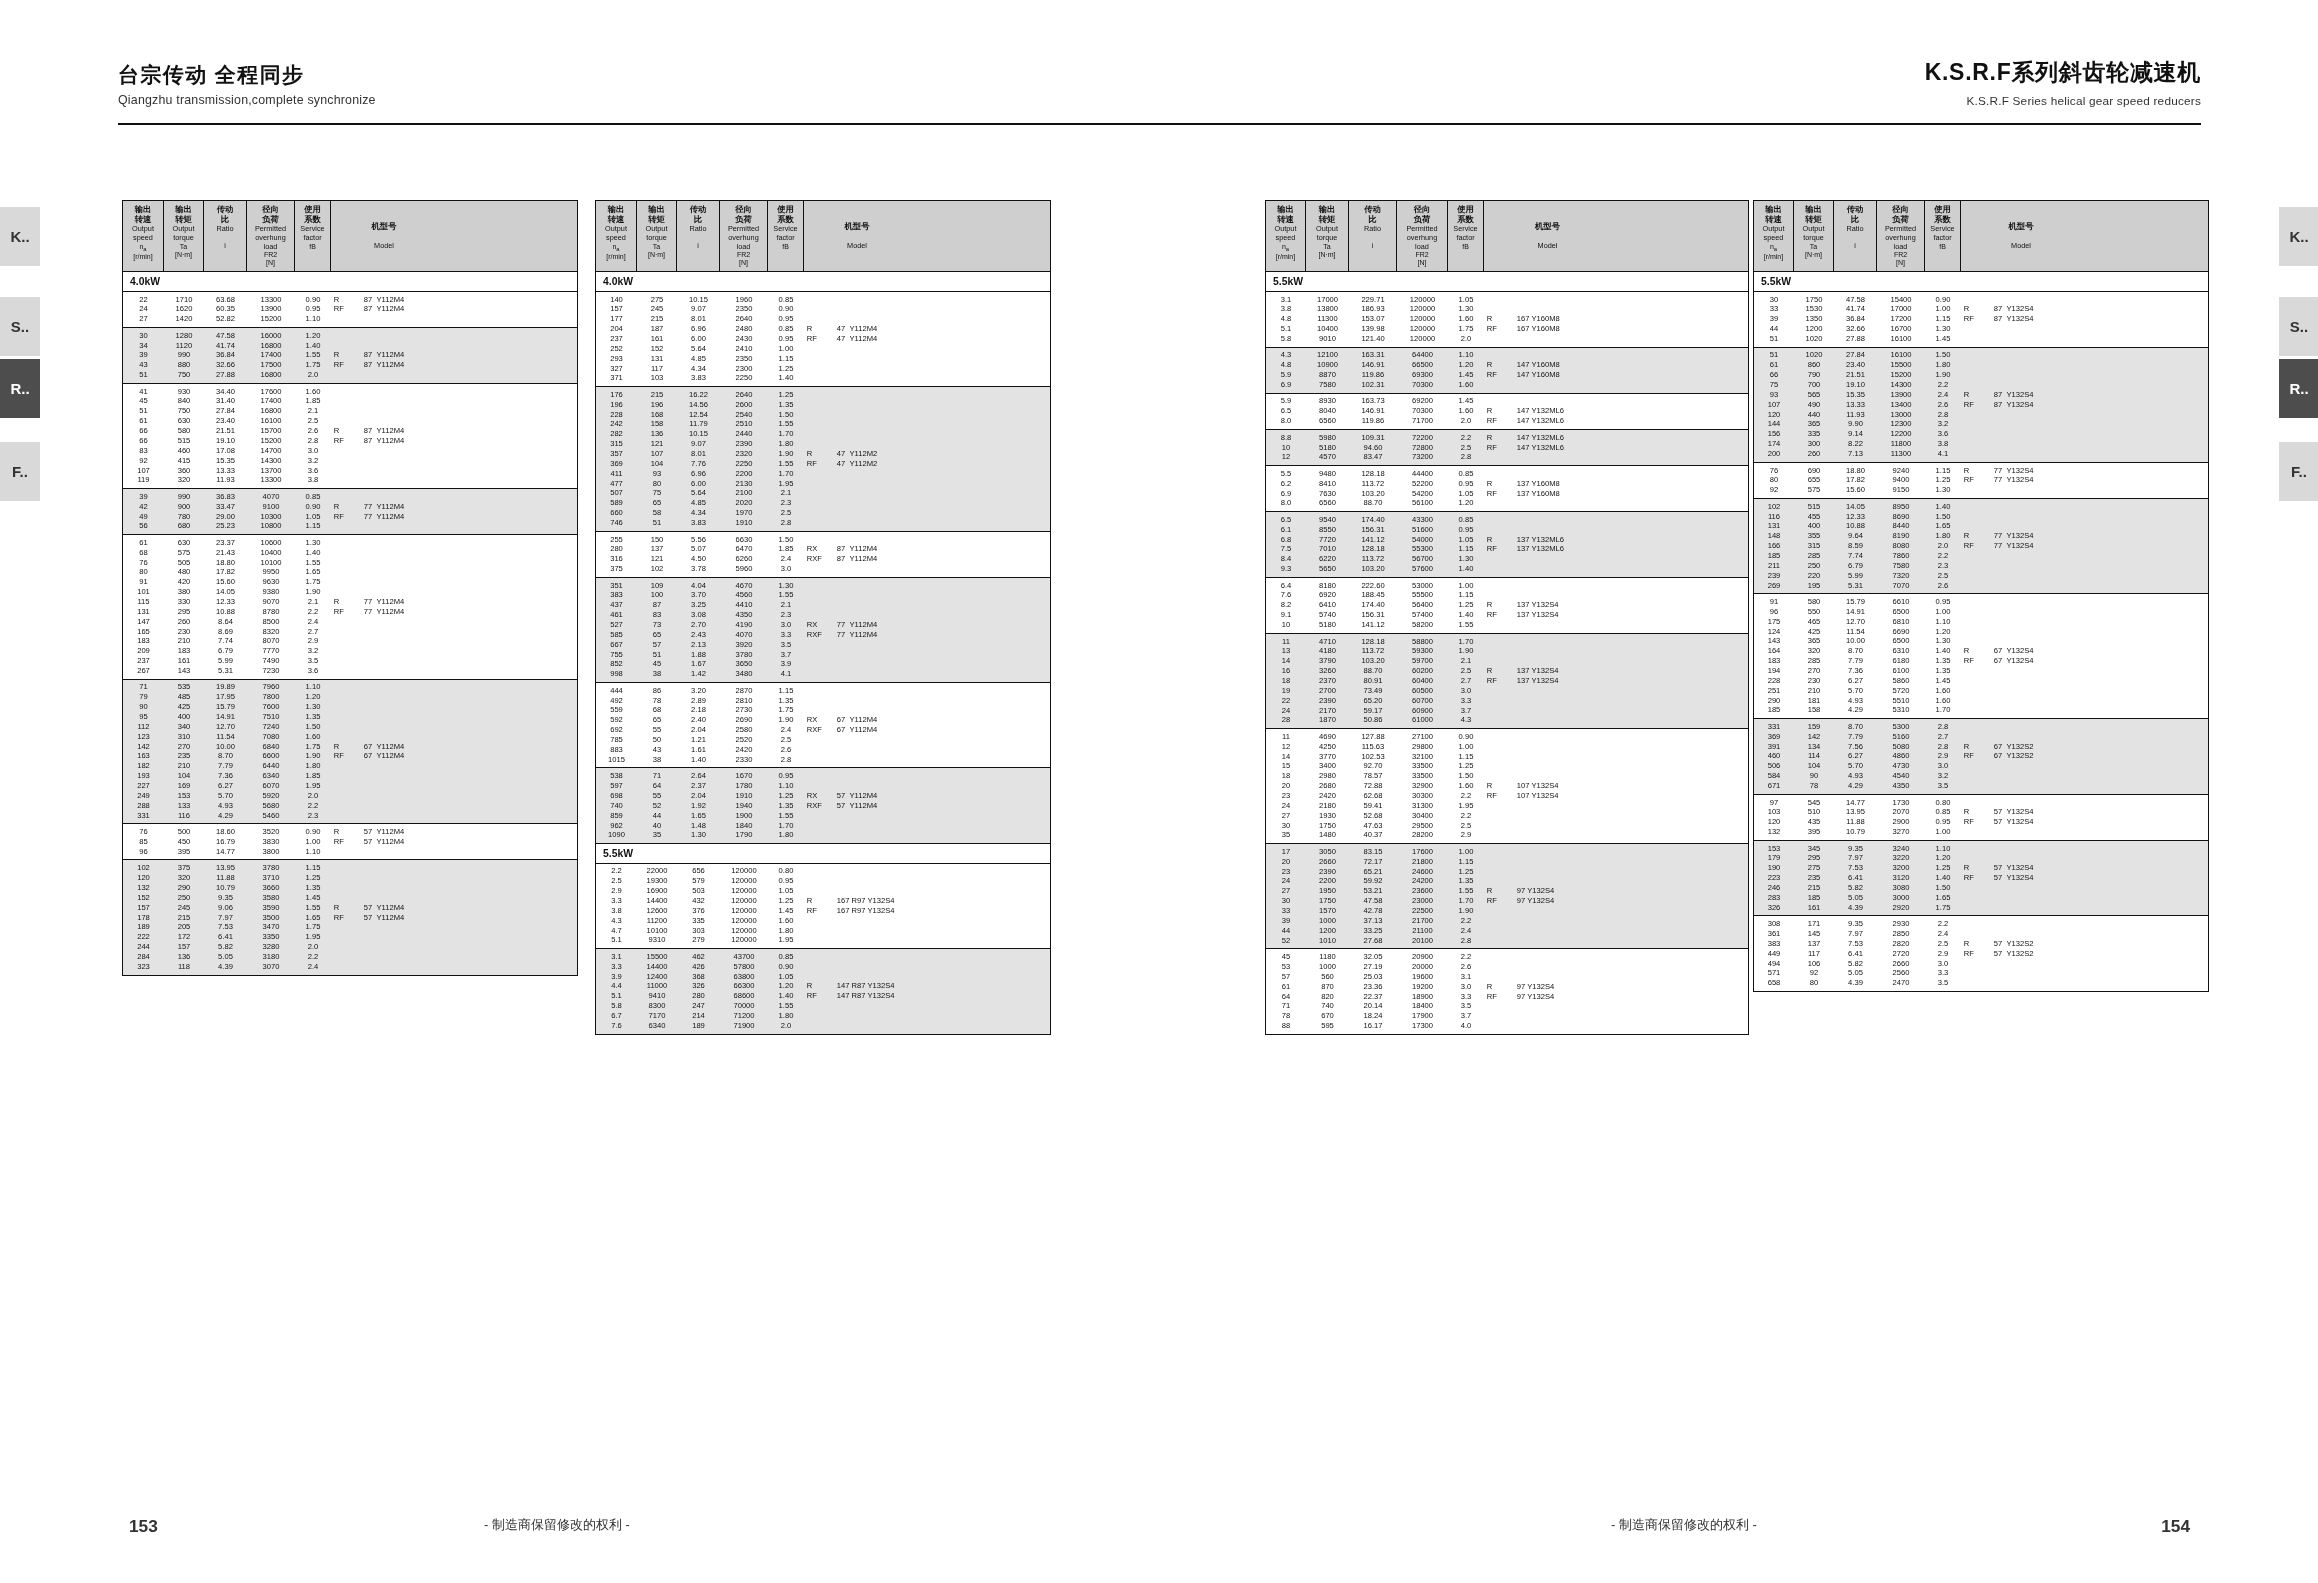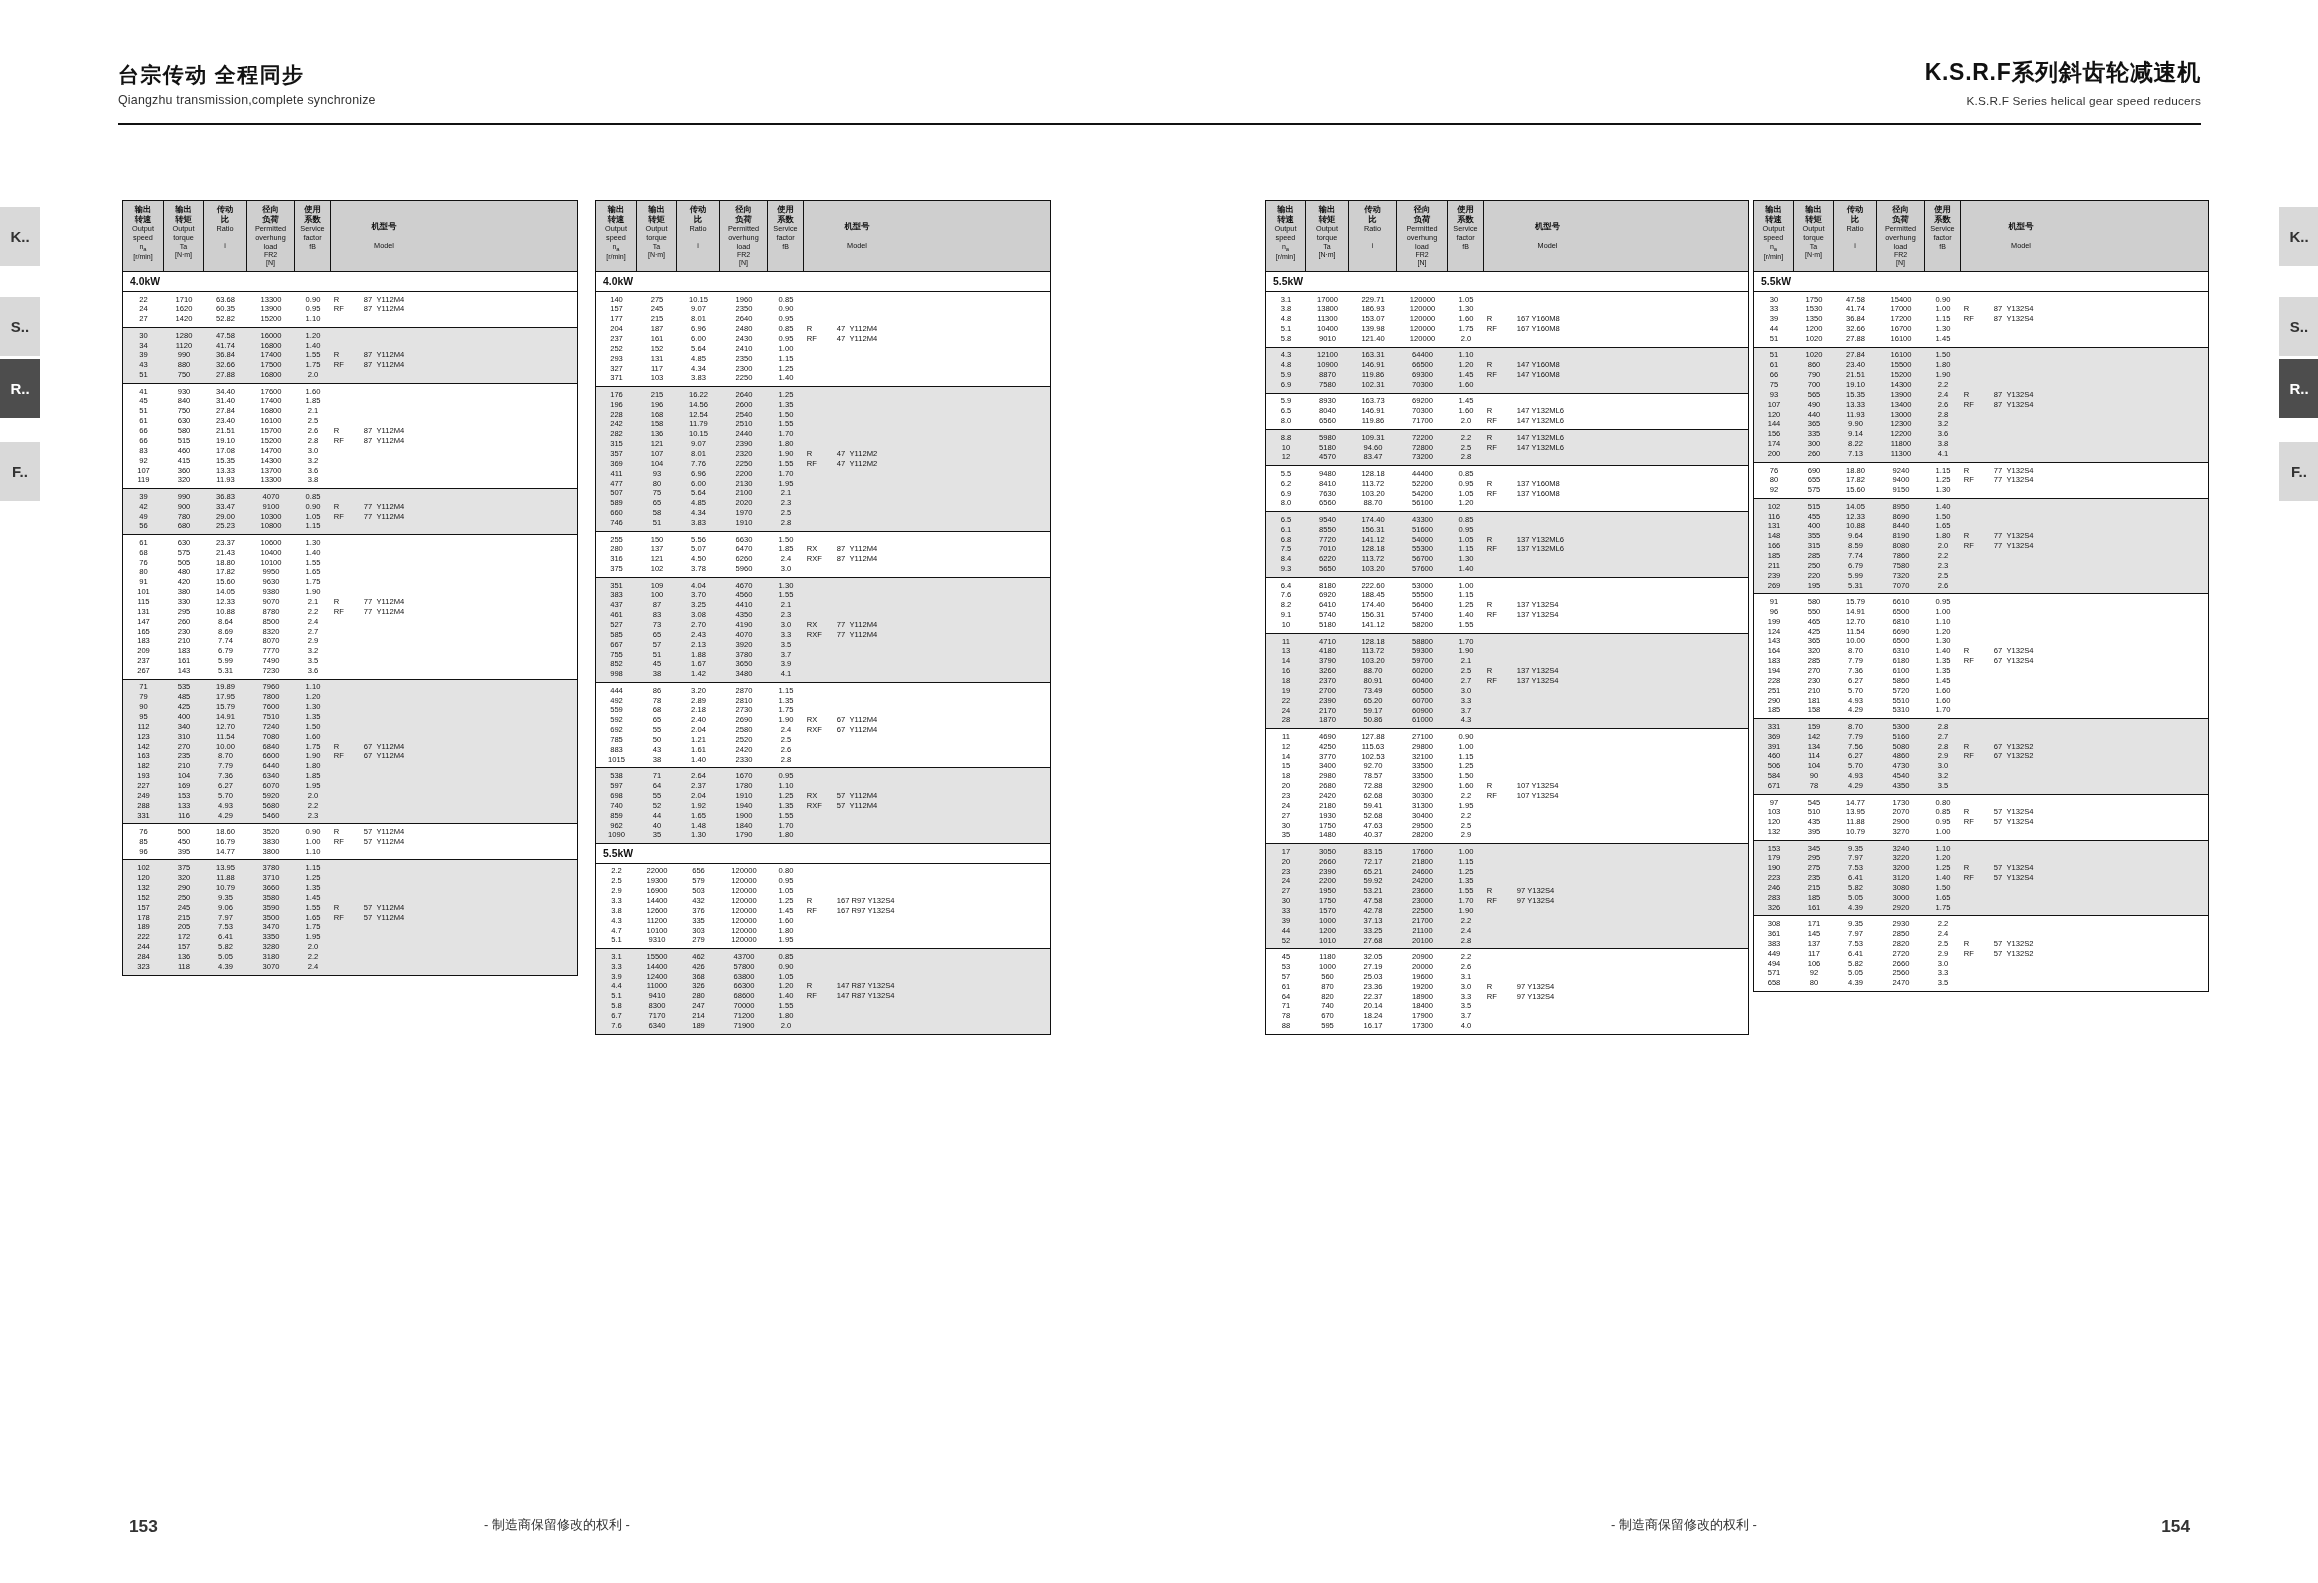--- a/index.html
+++ b/index.html
@@ -2352,21 +2352,21 @@
           <div class="row">
             <div class="c" style="width:40px">96</div>
             <div class="c" style="width:40px">550</div>
             <div class="c" style="width:43px">14.91</div>
             <div class="c" style="width:48px">6500</div>
             <div class="c" style="width:36px">1.00</div>
             <div class="c" style="width:30px;text-align:left;padding-left:2.8px"></div>
             <div class="c" style="width:90px;text-align:left;padding-left:2.8px"></div>
           </div>
           <div class="row">
-            <div class="c" style="width:40px">199</div>
+            <div class="c" style="width:40px">175</div>
             <div class="c" style="width:40px">465</div>
             <div class="c" style="width:43px">12.70</div>
             <div class="c" style="width:48px">6810</div>
             <div class="c" style="width:36px">1.10</div>
             <div class="c" style="width:30px;text-align:left;padding-left:2.8px"></div>
             <div class="c" style="width:90px;text-align:left;padding-left:2.8px"></div>
           </div>
           <div class="row">
             <div class="c" style="width:40px">124</div>
             <div class="c" style="width:40px">425</div>

